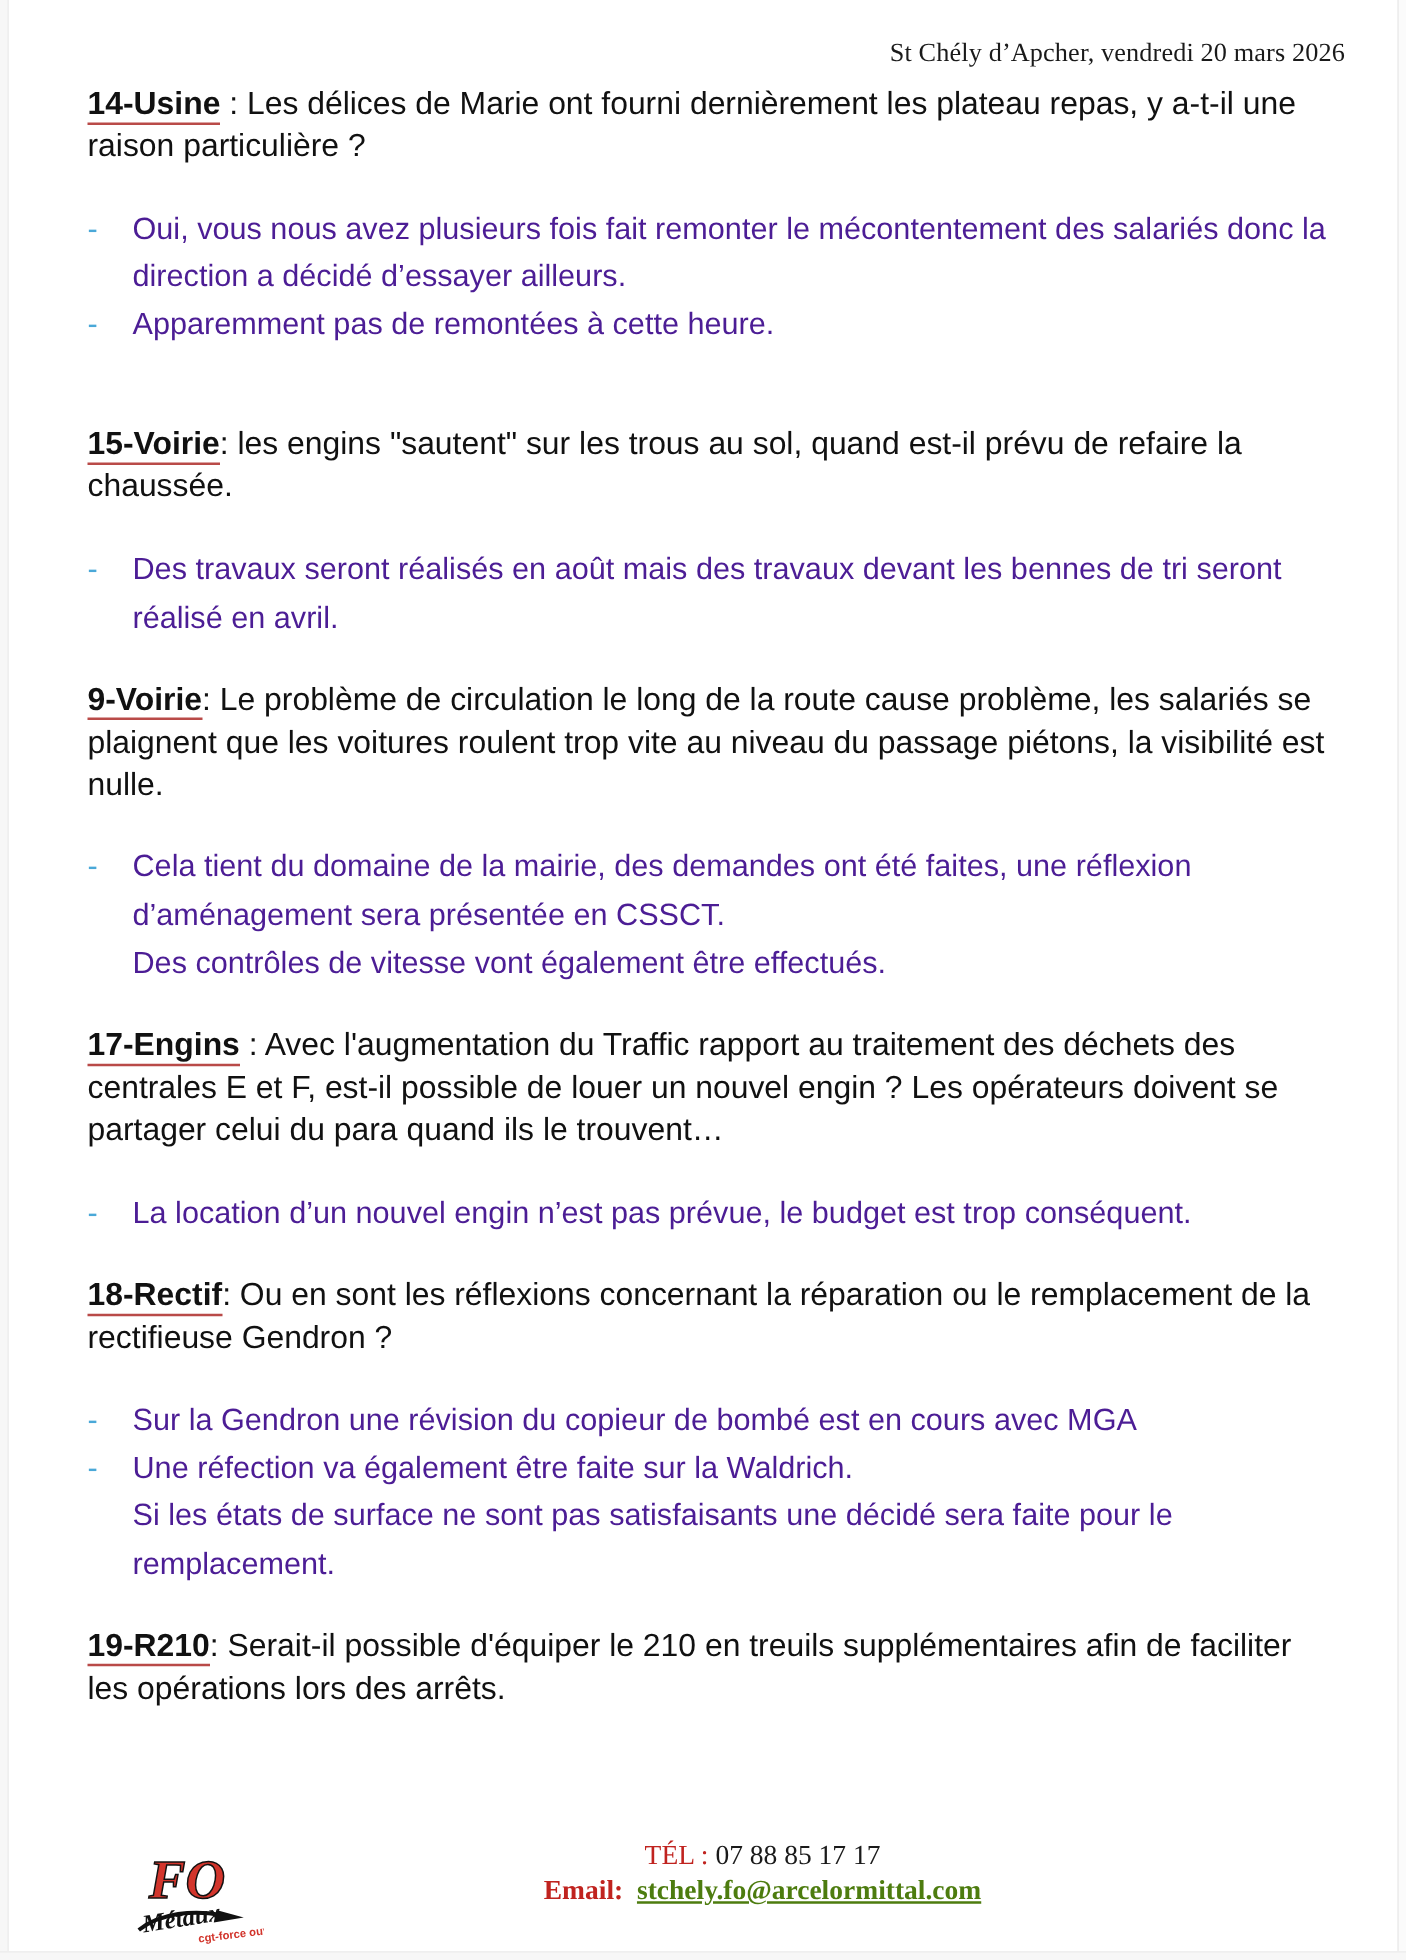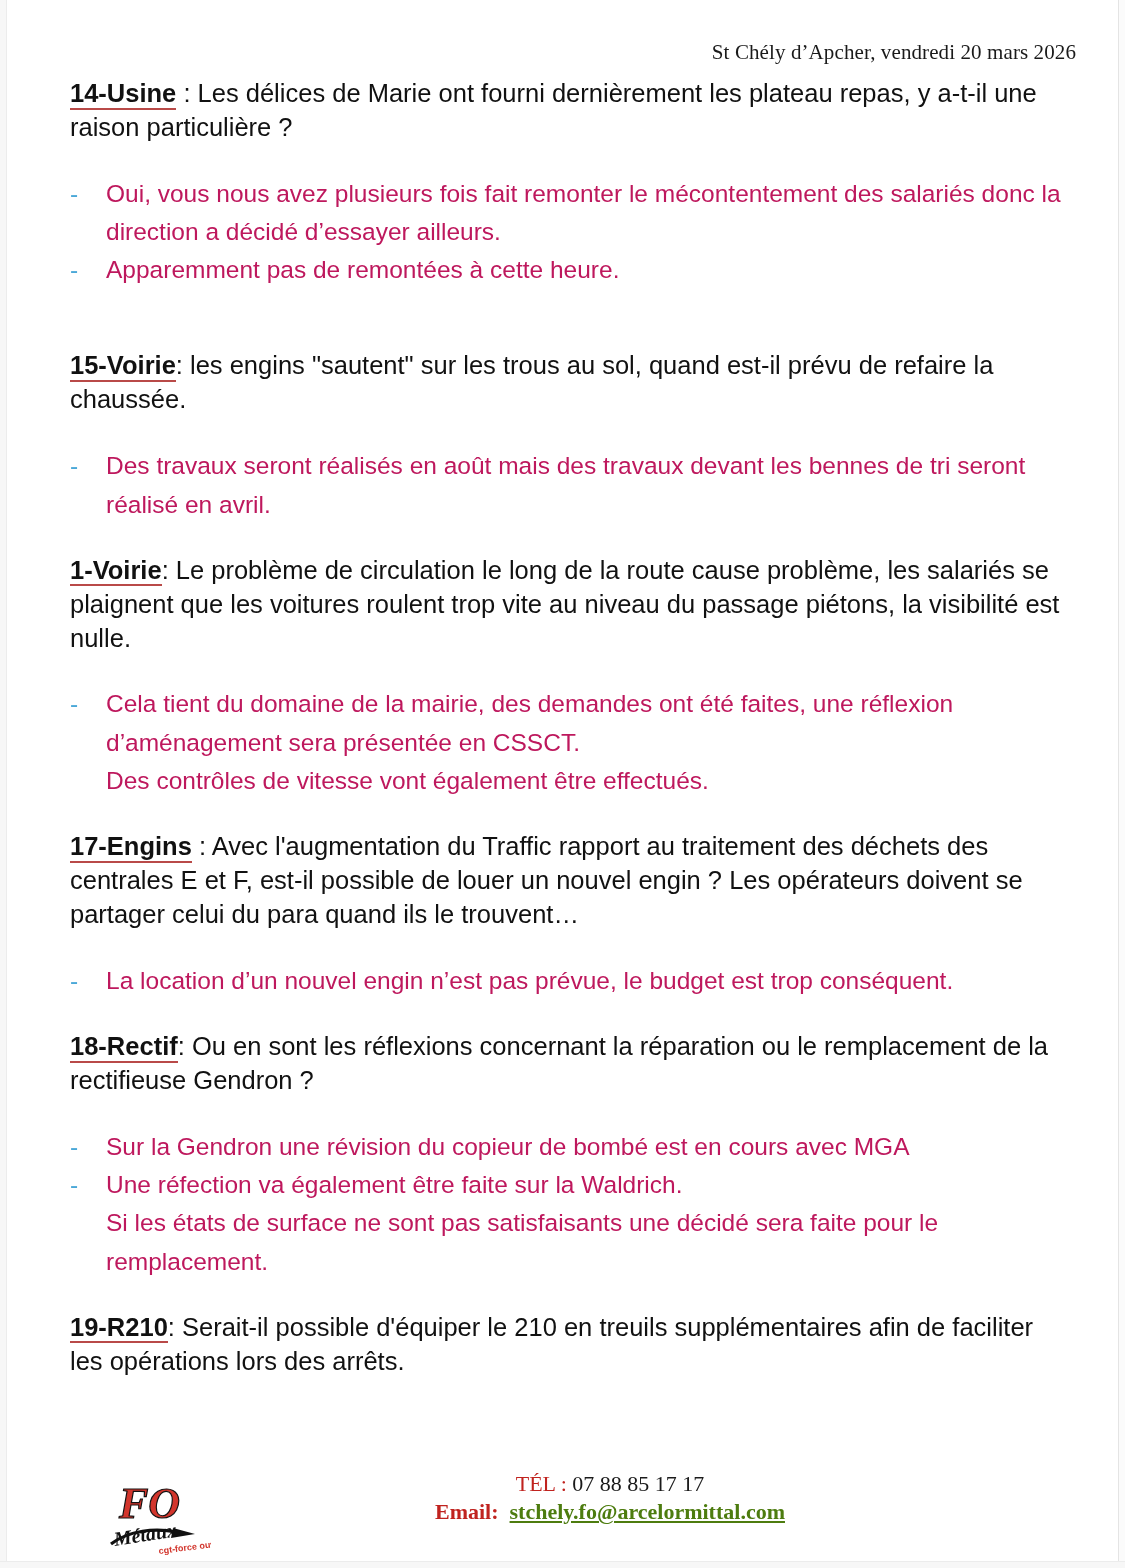--- a/index.html
+++ b/index.html
@@ -54,21 +54,21 @@
     left: 70px;
     top: 0;
     width: 1010px;
   }
 
   .doc-header {
     text-align: right;
     font-family: "Liberation Serif", serif;
     font-size: 21px;
     color: #1a1a1a;
-    padding-top: 40px;
+    padding-top: 30px;
     padding-right: 4px;
     letter-spacing: 0.1px;
   }
 
   .qa-block {
     margin-top: 12px;
   }
 
   .question {
     font-family: "Liberation Sans", sans-serif;
@@ -104,21 +104,21 @@
   .answer-dash {
     flex: 0 0 auto;
     width: 36px;
     text-align: left;
     color: #4aa8d8;
     font-size: 24.5px;
     line-height: 1.56;
   }
   .answer-text {
     flex: 1 1 auto;
-    color: #be185d;
+    color: #4c1d95;
   }
 
   .spacer-lg { height: 30px; }
   .spacer-md { height: 18px; }
 
   
   .footer {
     position: absolute;
     left: 0;
     top: 1462px;
@@ -203,21 +203,21 @@
         <div class="answer-item">
           <span class="answer-dash">-</span>
           <span class="answer-text">Des travaux seront réalisés en août mais des travaux devant les bennes de tri seront réalisé en avril.</span>
         </div>
       </div>
     </div>
 
     <div class="spacer-md"></div>
 
     <div class="qa-block">
-      <p class="question"><span class="q-label">1-Voirie </span><span>: </span><span>Le problème de circulation le long de la route cause problème, les salariés se plaignent que les voitures roulent trop vite au niveau du passage piétons, la visibilité est nulle.</span></p>
+      <p class="question"><span class="q-label">9-Voirie </span><span>: </span><span>Le problème de circulation le long de la route cause problème, les salariés se plaignent que les voitures roulent trop vite au niveau du passage piétons, la visibilité est nulle.</span></p>
       <div class="spacer-lg"></div>
       <div class="answers">
         <div class="answer-item">
           <span class="answer-dash">-</span>
           <span class="answer-text"> Cela tient du domaine de la mairie, des demandes ont été faites, une réflexion d’aménagement sera présentée en CSSCT.</span>
         </div>
         <div class="answer-item">
           <span class="answer-dash"></span>
           <span class="answer-text">Des contrôles de vitesse vont également être effectués.</span>
         </div>

